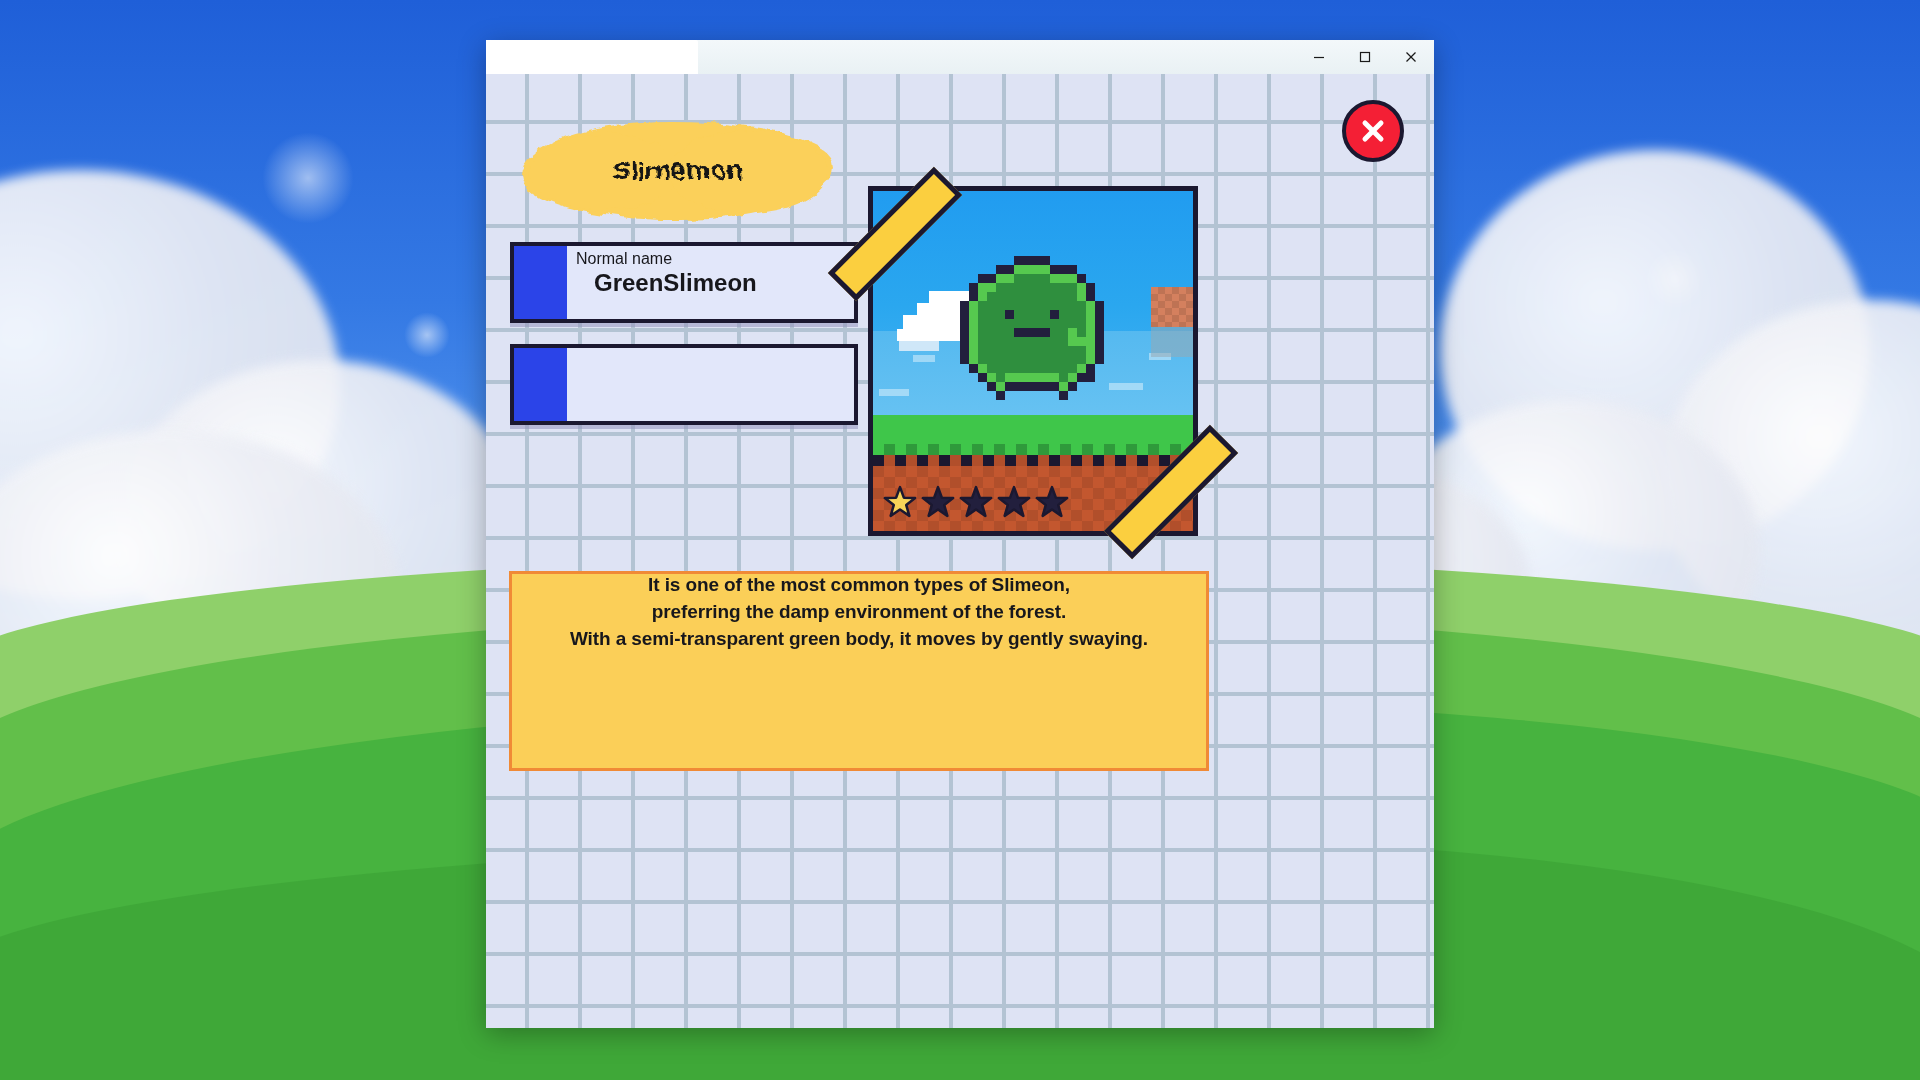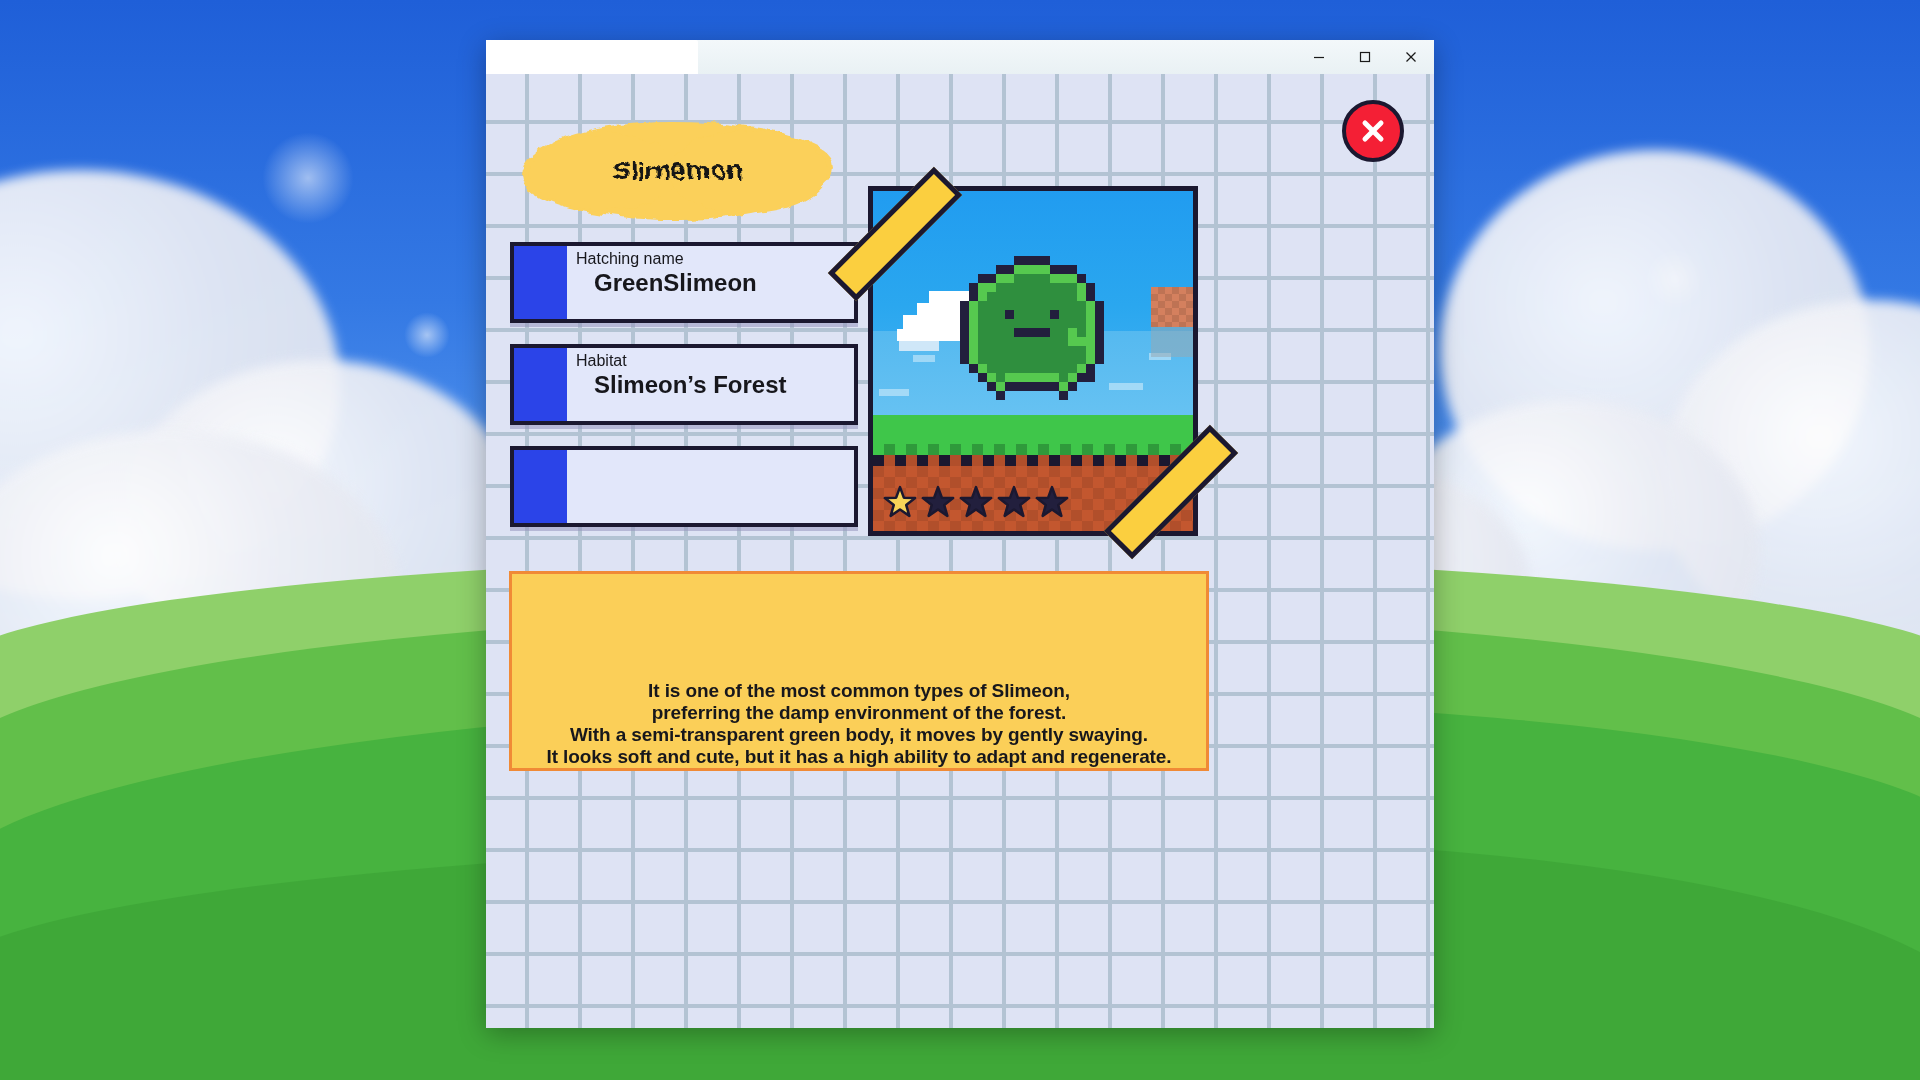--- a/index.html
+++ b/index.html
@@ -228,21 +228,22 @@
   #tape-br { width: 150px; height: 40px; right: -48px; bottom: 24px; transform: rotate(-45deg); }
 
   
   #desc {
     position: absolute;
     left: 23px; top: 497px;
     width: 700px; height: 200px;
     background: #fbcf58;
     border: 3px solid #f08a36;
     display: flex; flex-direction: column;
-    align-items: center; justify-content: flex-end;
+    align-items: center; justify-content: flex-start;
+    gap: 5px;
     z-index: 8;
   }
   .desc-line {
     font-size: 19px; font-weight: 700; color: #17171c;
     text-align: center; letter-spacing: -.1px;
   }
 
   
   #footer {
     position: absolute;
@@ -331,32 +332,25 @@
 
       <div id="title-blob">
         <span id="title-text">Slimemon</span>
       </div>
 
       <div id="fields">
 
         <div class="field">
           <div class="field-tab"></div>
           <div class="field-body">
-            <span class="field-label">Hatching name</span>
+            <span class="field-label">Normal name</span>
             <span class="field-value">GreenSlimeon</span>
           </div>
         </div>
 
-        <div class="field">
-          <div class="field-tab"></div>
-          <div class="field-body">
-            <span class="field-label">Habitat</span>
-            <span class="field-value">Slimeon’s Forest</span>
-          </div>
-        </div>
 
         <div class="field">
           <div class="field-tab"></div>
         </div>
 
       </div>
 
       <div id="photo-wrap">
         <div id="photo">
 
@@ -654,19 +648,18 @@
         </div>
 
         <div class="tape" id="tape-tl"></div>
         <div class="tape" id="tape-br"></div>
       </div>
 
       <div id="desc">
         <div class="desc-line">It is one of the most common types of Slimeon,</div>
         <div class="desc-line">preferring the damp environment of the forest.</div>
         <div class="desc-line">With a semi-transparent green body, it moves by gently swaying.</div>
-        <div class="desc-line">It looks soft and cute, but it has a high ability to adapt and regenerate.</div>
       </div>
 
 
     </div>
   </div>
 </div>
 
 </body></html>

